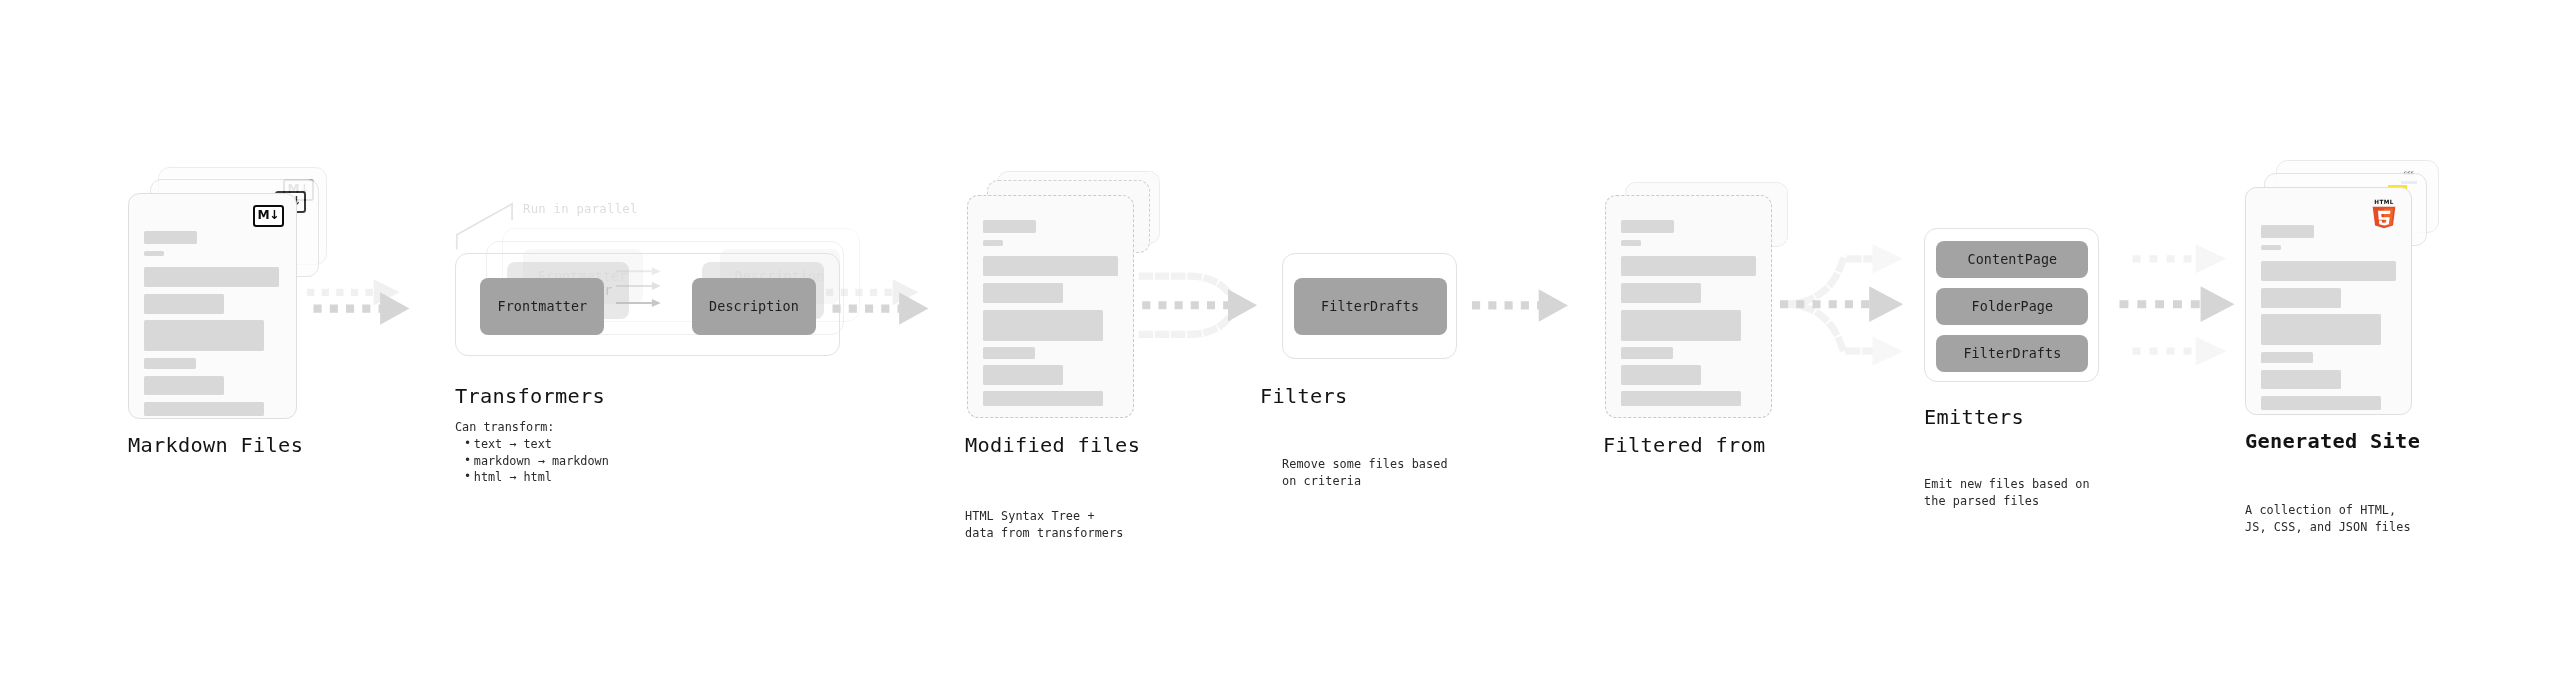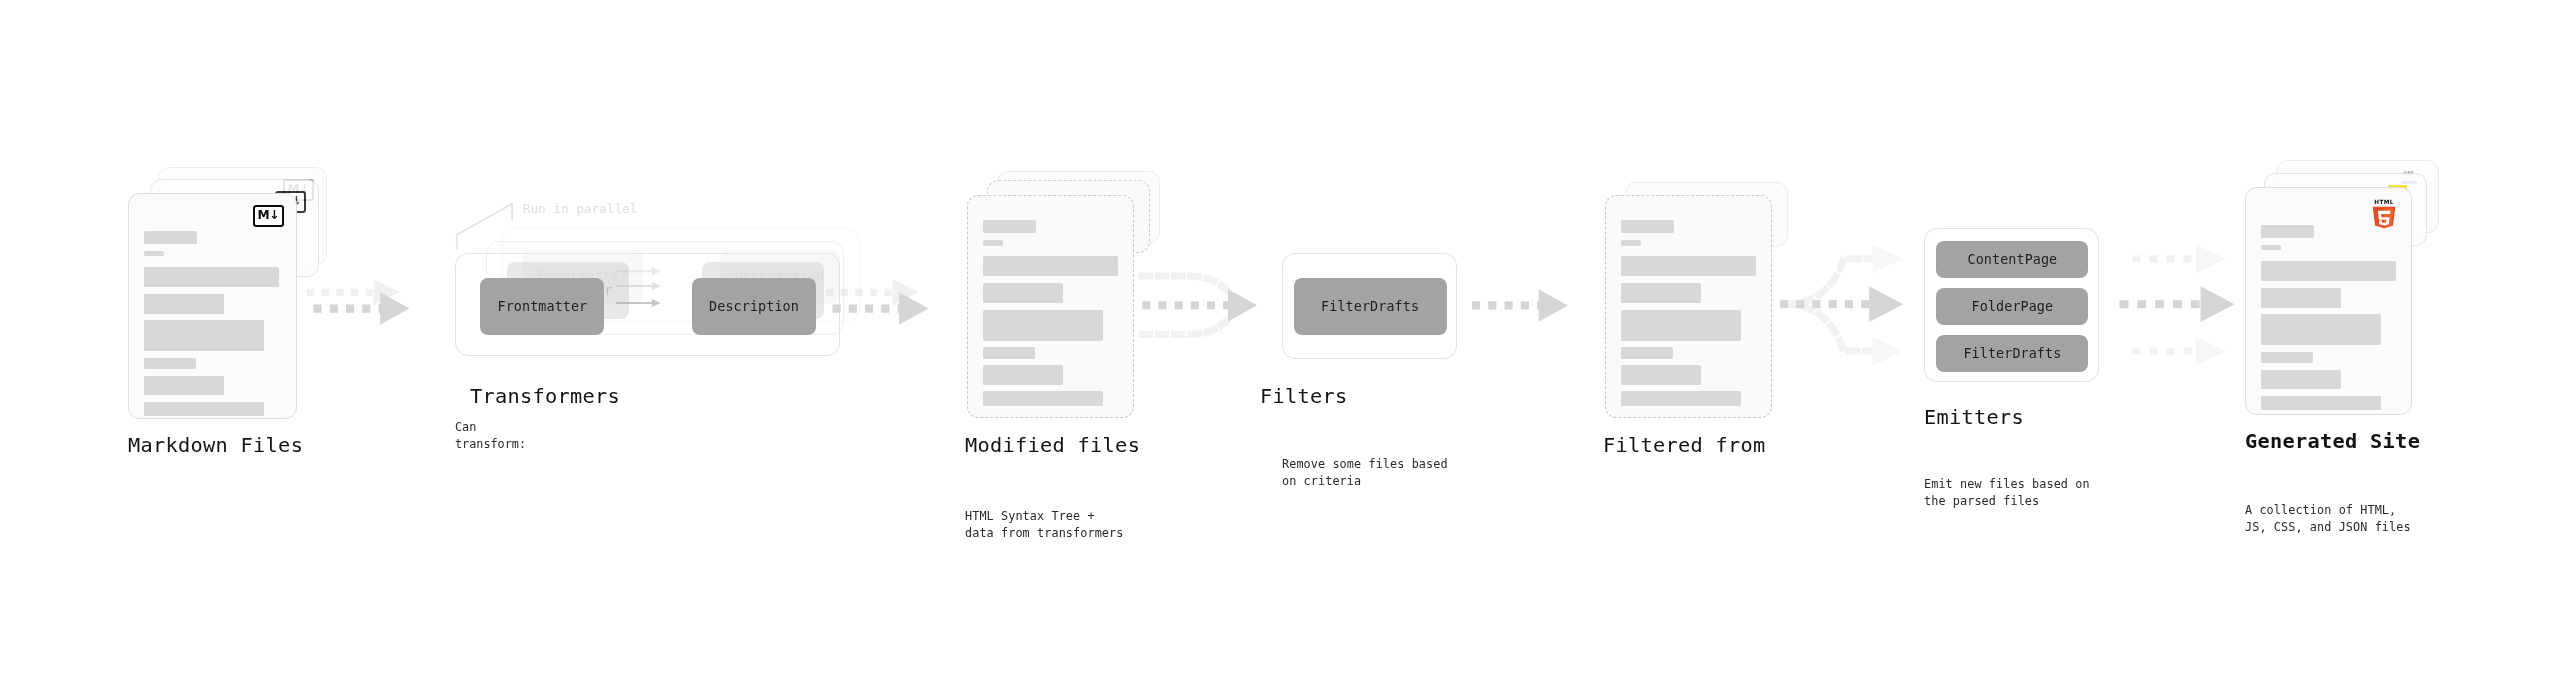--- a/index.html
+++ b/index.html
@@ -152,24 +152,29 @@
         <line x1="0" y1="43" x2="44" y2="43" stroke="#bdbdbd" stroke-width="2.4"></line>
         <polygon points="44,38 55,43 44,48" fill="#bdbdbd"></polygon>
       </g>
     </svg>
 
     <div class="panel" style="left:455px;top:253px;width:385px;height:103px;background:transparent;">
       <div class="pill" style="left:24.4px;top:23.6px;width:124px;height:57px;">Frontmatter</div>
       <div class="pill" style="right:23px;top:23.6px;width:124px;height:57px;">Description</div>
     </div>
 
-    <div class="title" style="left:470px;top:384px;">Transformers</div>
+    <div class="title" style="left:455px;top:384px;">Transformers</div>
 
     <div class="bullets" style="left:455px;top:419px;">
       <span class="lead">Can transform:</span>
+      <ul>
+        <li>text → text</li>
+        <li>markdown → markdown</li>
+        <li>html → html</li>
+      </ul>
     </div>
   </div>
 
   <svg class="arrowsvg" style="left:826px;top:276px;" width="130" height="57" viewBox="0 0 160 70">
     <g opacity="0.35">
       <line x1="0" y1="20" x2="84" y2="20" stroke="#d5d5d5" stroke-width="9" stroke-dasharray="9 9"></line>
       <polygon points="82,4 114,20 82,36" fill="#d5d5d5"></polygon>
     </g>
     <g>
       <line x1="8" y1="40" x2="92" y2="40" stroke="#d5d5d5" stroke-width="10" stroke-dasharray="10 10"></line>

